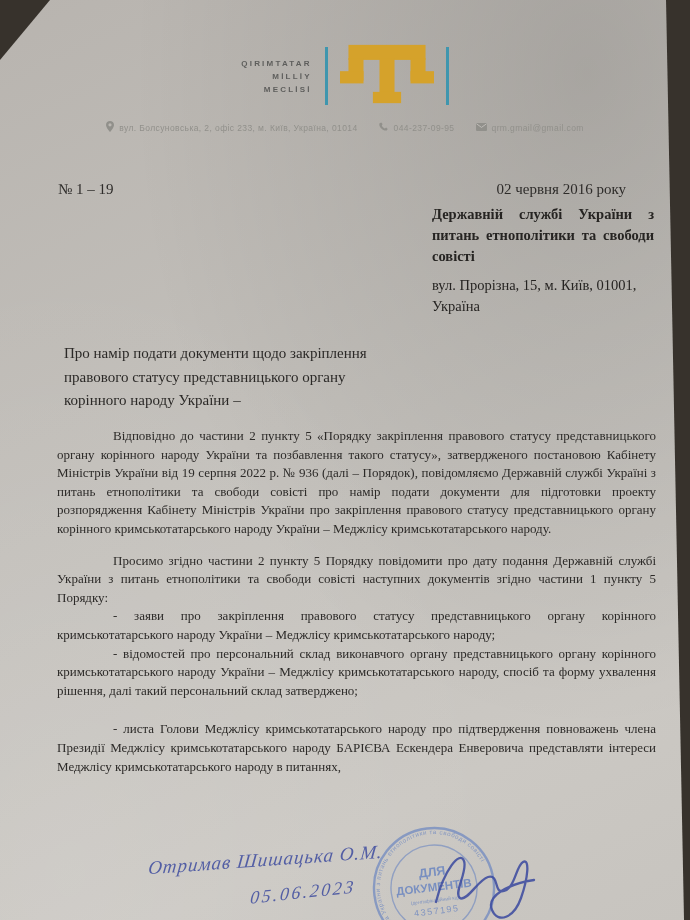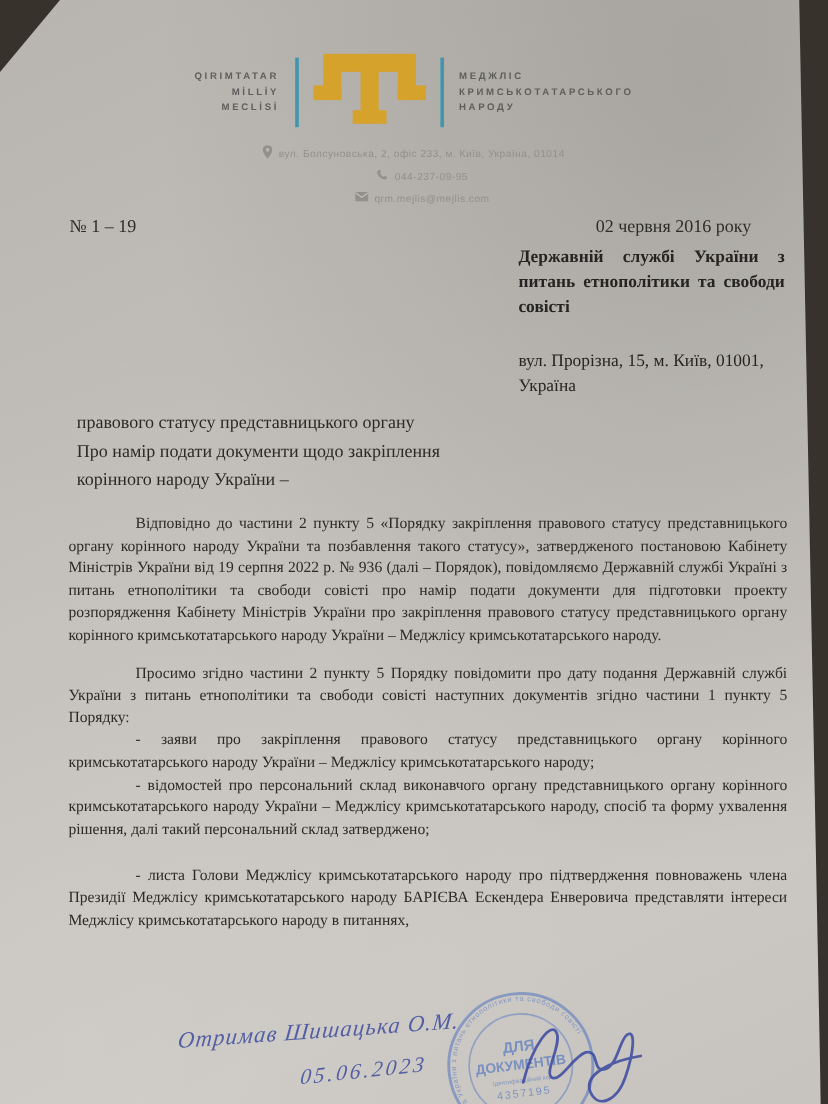--- a/index.html
+++ b/index.html
@@ -14,31 +14,31 @@
   
   .lh-row{position:absolute;top:44px;left:0;width:100%;display:flex;justify-content:center;align-items:center;}
   .lh-block{font-family:"Liberation Sans",sans-serif;font-size:8px;font-weight:bold;
             letter-spacing:2.2px;line-height:13px;color:#5e5e5c;}
   .lh-left{text-align:right;margin-right:13px;}
   .lh-right{text-align:left;margin-left:13px;}
   .lh-bar{width:3px;height:58px;background:#3f96ae;}
   .tamga-wrap{margin:0 12px;}
   .contact-row{position:absolute;top:121px;left:0;width:100%;display:flex;justify-content:center;
                align-items:center;gap:7px;font-family:"Liberation Sans",sans-serif;
-               font-size:8.5px;color:#91908b;letter-spacing:.4px;flex-direction:column;}
+               font-size:8.5px;color:#91908b;letter-spacing:.4px;}
   .contact-row .seg{display:flex;align-items:center;gap:5px;}
   .contact-row .seg+.seg{margin-left:14px;}
   
   .ref-row{position:absolute;top:181px;left:58px;right:64px;display:flex;
            justify-content:space-between;font-size:15px;color:#2e2c2a;}
   
   .recipient{position:absolute;top:204px;left:432px;width:222px;font-size:14.5px;
              color:#262422;line-height:21px;}
   .recipient .name{font-weight:bold;text-align:justify;}
-  .recipient .addr{margin-top:24px;text-align:left;}
+  .recipient .addr{margin-top:8px;text-align:left;}
   
   .subject{position:absolute;top:342px;left:64px;font-size:15px;line-height:23.5px;color:#2b2927;}
   
   .body-text{position:absolute;top:427px;left:57px;width:599px;font-size:13px;
              line-height:18.6px;color:#2c2a28;text-align:justify;}
   .body-text p{margin:0;text-indent:56px;}
   .body-text p.gap-top{margin-top:13px;}
   .body-text p.gap-top-big{margin-top:20px;}
   
   .stamp{position:absolute;left:370px;top:824px;width:128px;height:128px;transform:rotate(-7deg);opacity:.82;}
@@ -69,25 +69,20 @@
             <rect x="9" y="14" width="16" height="24"></rect>
             <rect x="0" y="28" width="25" height="13"></rect>
             <rect x="75" y="14" width="16" height="24"></rect>
             <rect x="75" y="28" width="25" height="13"></rect>
             <rect x="42" y="14" width="16" height="37"></rect>
             <rect x="35" y="50" width="30" height="12"></rect>
           </g>
         </svg>
       </div>
       <div class="lh-bar"></div>
-      <div class="lh-block lh-right">
-        <div>МЕДЖЛІС</div>
-        <div>КРИМСЬКОТАТАРСЬКОГО</div>
-        <div>НАРОДУ</div>
-      </div>
     </div>
 
     <div class="contact-row">
       <span class="seg">
         <span>
           <svg width="8" height="11" viewBox="0 0 8 11">
               <path d="M4 0C1.8 0 0 1.7 0 3.9 0 6.6 4 11 4 11S8 6.6 8 3.9C8 1.7 6.2 0 4 0zm0 5.4a1.6 1.6 0 1 1 0-3.2 1.6 1.6 0 0 1 0 3.2z" fill="#91908b"></path>
             </svg>
         </span>
         <span>вул. Болсуновська, 2, офіс 233, м. Київ, Україна, 01014</span>
@@ -100,37 +95,37 @@
         </span>
         <span>044-237-09-95</span>
       </span>
       <span class="seg">
         <span>
           <svg width="11" height="8" viewBox="0 0 11 8">
               <rect x="0" y="0" width="11" height="8" rx="1" fill="#91908b"></rect>
               <path d="M.5.8 5.5 4.4 10.5.8" stroke="#c3c0bb" stroke-width=".9" fill="none"></path>
             </svg>
         </span>
-        <span>qrm.mejlis@mejlis.com</span>
+        <span>qrm.gmail@gmail.com</span>
       </span>
     </div>
 
     <div class="ref-row">
       <span>№ 1 – 19</span>
       <span>02 червня 2016 року</span>
     </div>
 
     <div class="recipient">
       <div class="name">Державній службі України з питань етнополітики та свободи совісті</div>
       <div class="addr">вул. Прорізна, 15, м. Київ, 01001, Україна</div>
     </div>
 
     <div class="subject">
+      <div>Про намір подати документи щодо закріплення</div>
       <div>правового статусу представницького органу</div>
-      <div>Про намір подати документи щодо закріплення</div>
       <div>корінного народу України –</div>
     </div>
 
     <div class="body-text">
       <p>Відповідно до частини 2 пункту 5 «Порядку закріплення правового статусу представницького органу корінного народу України та позбавлення такого статусу», затвердженого постановою Кабінету Міністрів України від 19 серпня 2022 р. № 936 (далі – Порядок), повідомляємо Державній службі Україні з питань етнополітики та свободи совісті про намір подати документи для підготовки проекту розпорядження Кабінету Міністрів України про закріплення правового статусу представницького органу корінного кримськотатарського народу України – Меджлісу кримськотатарського народу.</p>
       <p class="gap-top">Просимо згідно частини 2 пункту 5 Порядку повідомити про дату подання Державній службі України з питань етнополітики та свободи совісті наступних документів згідно частини 1 пункту 5 Порядку:</p>
       <p>- заяви про закріплення правового статусу представницького органу корінного кримськотатарського народу України – Меджлісу кримськотатарського народу;</p>
       <p>- відомостей про персональний склад виконавчого органу представницького органу корінного кримськотатарського народу України – Меджлісу кримськотатарського народу, спосіб та форму ухвалення рішення, далі такий персональний склад затверджено;</p>
       <p class="gap-top-big">- листа Голови Меджлісу кримськотатарського народу  про підтвердження повноважень члена Президії Меджлісу кримськотатарського народу БАРІЄВА Ескендера Енверовича  представляти інтереси Меджлісу кримськотатарського народу в питаннях,</p>
     </div>

